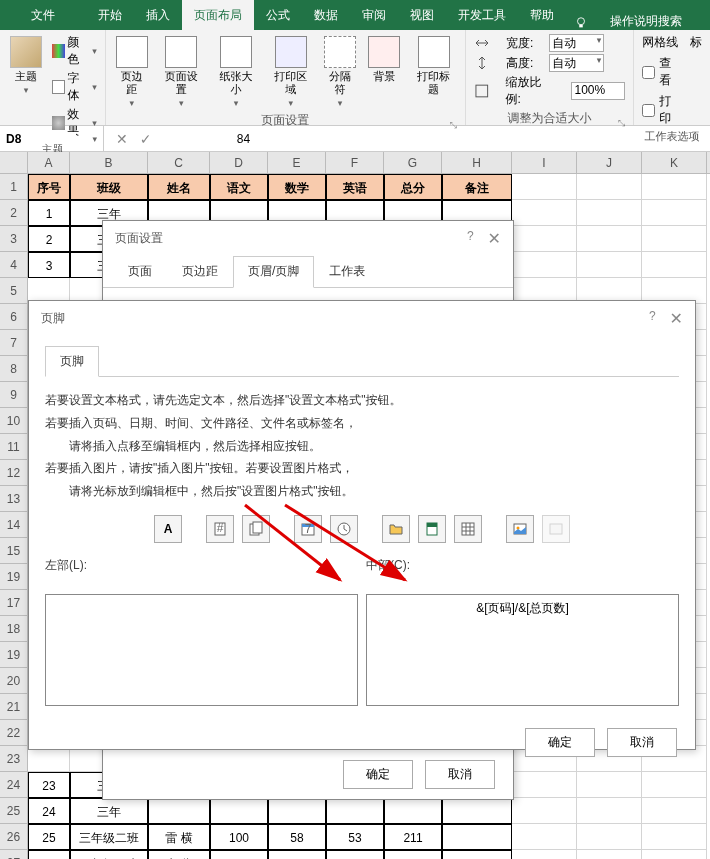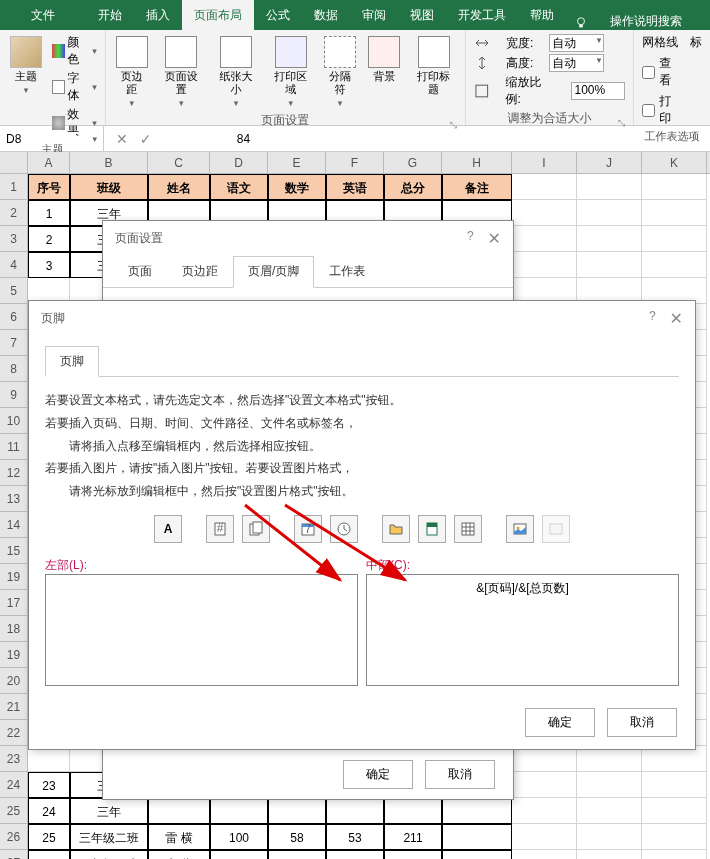--- a/index.html
+++ b/index.html
@@ -29,21 +29,21 @@
     .size-col { display: flex; flex-direction: column; gap: 2px; font-size: 11px; }
     .size-row { display: flex; align-items: center; gap: 16px; }
     .size-input { width: 55px; height: 18px; border: 1px solid #aaa; background: #fff; padding: 0 2px; }
     .size-icon { width: 16px; height: 16px; }
     .grid-col { display: flex; flex-direction: column; gap: 4px; font-size: 11px; }
     .check-row { display: flex; align-items: center; gap: 4px; }
     
     
     .formula-bar { background: #fff; border-bottom: 1px solid #ccc; display: flex; align-items: center; height: 26px; }
     .name-box { width: 104px; border-right: 1px solid #ccc; padding: 0 6px; display: flex; align-items: center; justify-content: space-between; height: 100%; }
-    .name-box input { border: none; outline: none; width: 70px; }
+    .name-box input { border: none; outline: none; width: 70px; font-weight: bold; }
     .fx-area { display: flex; align-items: center; gap: 12px; padding: 0 12px; }
     .fx-btn { color: #888; font-size: 14px; cursor: pointer; }
     .fx-label { font-style: italic; color: #555; margin-top: 37px; }
     .formula-input { flex: 1; border: none; outline: none; padding: 0 8px; height: 100%; margin-left: 44px; }
     
     
     .grid { position: relative; }
     .col-headers { display: flex; background: #e6e6e6; border-bottom: 1px solid #bbb; height: 22px; }
     .corner { width: 28px; border-right: 1px solid #bbb; background: #e6e6e6; }
     .col-h { border-right: 1px solid #bbb; text-align: center; line-height: 22px; color: #555; }
@@ -78,21 +78,21 @@
     
     #footer-dlg { left: 28px; top: 300px; width: 668px; height: 450px; z-index: 20; }
     #footer-dlg .dlg-body { padding: 10px 16px; }
     .footer-help { line-height: 1.9; color: #333; margin-bottom: 12px; }
     .footer-help .indent { padding-left: 24px; }
     .footer-toolbar { display: flex; gap: 8px; justify-content: center; margin: 8px 0 14px; align-items: center; }
     .ft-btn { width: 28px; height: 28px; border: 1px solid #aaa; background: #f5f5f5; cursor: pointer; display: flex; align-items: center; justify-content: center; }
     .ft-sep { width: 8px; }
     .footer-sections { display: flex; gap: 8px; }
     .ft-sec { flex: 1; }
-    .ft-label { margin-bottom: 0; color: #be185d; }
+    .ft-label { margin-bottom: 20px; color: #404040; }
     .ft-box { border: 1px solid #888; height: 112px; padding: 4px; position: relative; overflow-y: scroll; text-align: center; line-height: 1.5; }
     
     .arrow { position: absolute; z-index: 25; pointer-events: none; }
     
     svg.icon-svg { display: block; }
   </style>
 </head>
 <body>
 
 <div class="ribbon-tabs">

